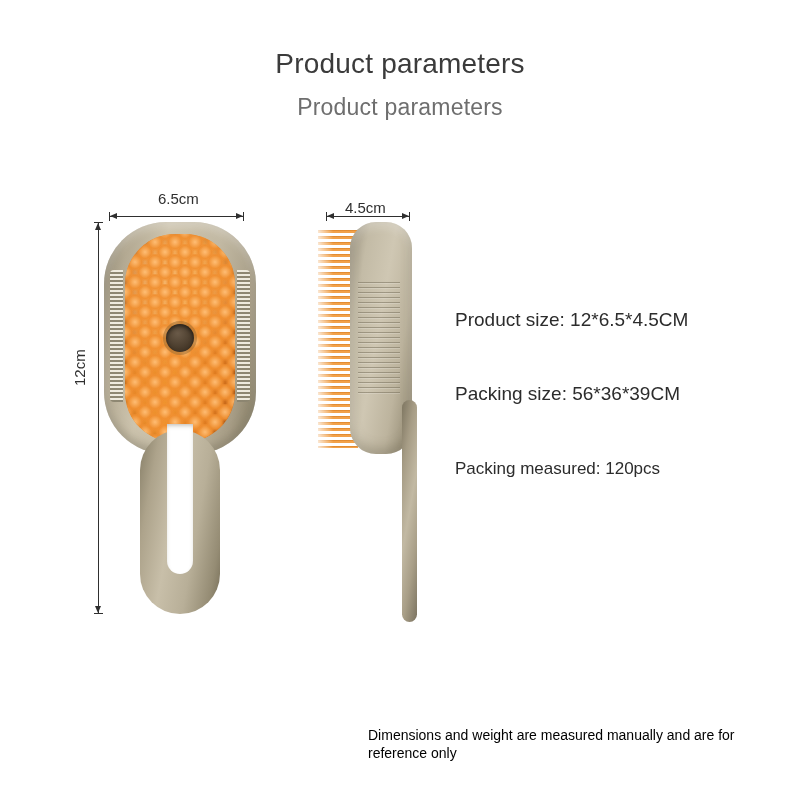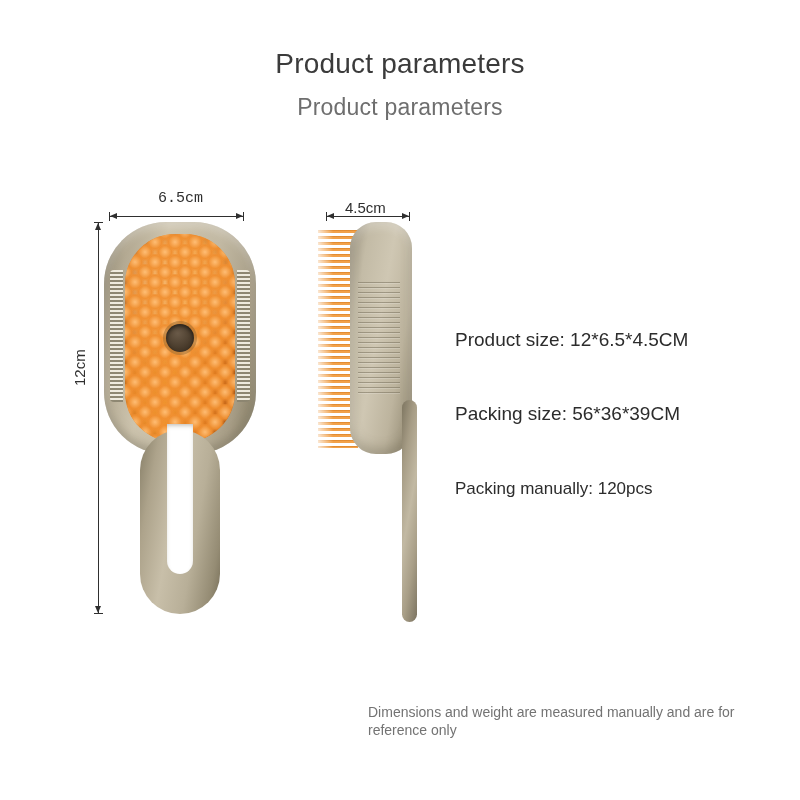--- a/index.html
+++ b/index.html
@@ -40,21 +40,21 @@
     letter-spacing: .2px;
   }
 
   
   .dim-label {
     position: absolute;
     font-size: 15px;
     color: #2f2f2f;
     white-space: nowrap;
   }
-  .dim-label-w1 { left: 158px; top: 190px; font-family: Liberation Mono, monospace; }
+  .dim-label-w1 { left: 158px; top: 190px; }
   .dim-label-w2 { left: 345px; top: 199px; }
 
   .dim-label-h {
     position: absolute;
     left: 71px;
     top: 386px;
     font-size: 15px;
     color: #2f2f2f;
     white-space: nowrap;
     transform: rotate(-90deg);
@@ -288,35 +288,34 @@
         #a89e87 74%, #7b7360 100%);
   }
 
   
   .spec {
     position: absolute;
     left: 455px;
     font-size: 19px;
     color: #2c2c2c;
     white-space: nowrap;
-    margin-top: 20px;
   }
   .spec-1 { top: 309px; }
   .spec-2 { top: 383px; }
   .spec-3 { top: 459px; font-size: 17px; }
 
   
   .footer-note {
     position: absolute;
     left: 368px;
-    top: 703px;
+    top: 726px;
     width: 408px;
     font-size: 14px;
     line-height: 1.32;
-    color: #737373;
+    color: #000000;
   }
 </style>
 </head>
 <body>
 
 <div class="heading-main">Product parameters</div>
 
 <div class="heading-sub">Product parameters</div>
 
 <div class="dim-label dim-label-w1">6.5cm</div>
@@ -369,15 +368,15 @@
   <div class="sv-body">
     <div class="sv-grooves"></div>
   </div>
   <div class="sv-handle"></div>
 </div>
 
 <div class="spec spec-1">Product size: 12*6.5*4.5CM</div>
 
 <div class="spec spec-2">Packing size: 56*36*39CM</div>
 
-<div class="spec spec-3">Packing manually: 120pcs</div>
+<div class="spec spec-3">Packing measured: 120pcs</div>
 
 <div class="footer-note">Dimensions and weight are measured manually and are for reference only</div>
 
 </body></html>

